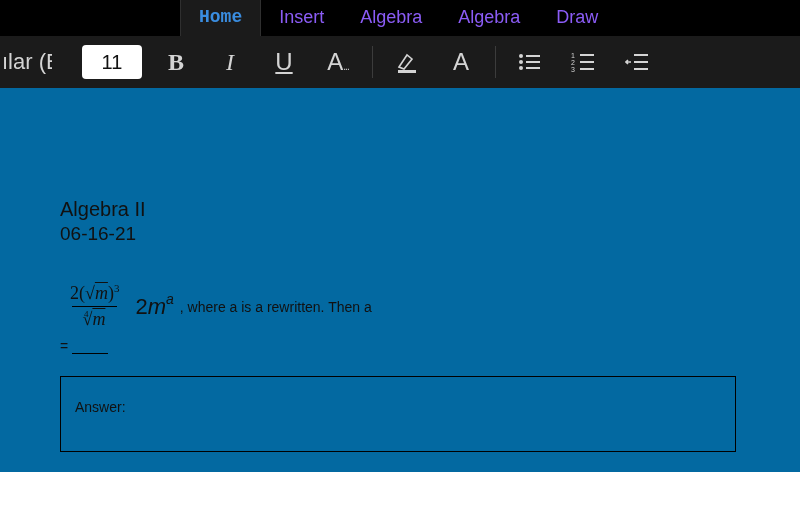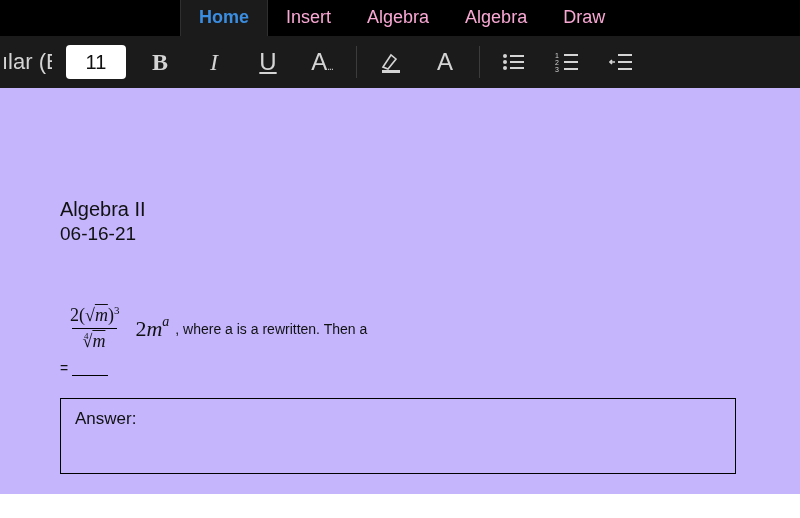--- a/index.html
+++ b/index.html
@@ -18,29 +18,30 @@
     height: 36px;
     align-items: stretch;
     padding-left: 180px;
     gap: 0;
     color: #ddd;
     font-size: 18px;
   }
   .ribbon-tab {
     padding: 7px 18px 0 18px;
     cursor: pointer;
-    color: #f9a8d4;
+    color: #8b5cf6;
     height: 100%;
   }
   .ribbon-tab.active {
     color: #3a8de0;
     font-weight: bold;
     background: #1b1b1b;
     border-left: 1px solid #2f2f2f;
     border-right: 1px solid #2f2f2f;
+    font-family: Liberation Mono, monospace;
   }
 
   
   .toolbar {
     display: flex;
     align-items: center;
     background: #1b1b1b;
     height: 52px;
     color: #cfcfcf;
     padding: 0 8px;
@@ -58,52 +59,53 @@
     background: #fff;
     color: #111;
     width: 60px;
     height: 34px;
     border-radius: 4px;
     font-size: 20px;
     font-weight: 500;
     display: flex;
     align-items: center;
     justify-content: center;
+    margin-left: 16px;
   }
   .tool-btn {
     width: 40px;
     height: 40px;
     display: flex;
     align-items: center;
     justify-content: center;
     font-size: 24px;
     color: #d4d4d4;
     cursor: pointer;
   }
   .tool-btn svg { display: block; }
   .divider {
     width: 1px;
     height: 32px;
     background: #3c3c3c;
   }
 
   
   .doc {
-    background: #c4b5fd;
+    background: #0369a1;
     padding: 110px 60px 20px 60px;
     font-size: 15px;
     color: #111;
   }
   .doc .heading {
     font-size: 20px;
     margin-bottom: 2px;
   }
   .doc .date {
     font-size: 19px;
-    margin-bottom: 60px;
+    margin-bottom: 38px;
   }
   .problem-line {
     display: flex;
     align-items: center;
     flex-wrap: wrap;
     gap: 6px;
     font-size: 14px;
     margin-bottom: 8px;
   }
   .problem-line span { white-space: nowrap; }
@@ -143,21 +145,21 @@
     top: -10px;
   }
   .root-index {
     font-size: 9px;
     position: relative;
     top: -6px;
     left: 6px;
     margin-left: -6px;
   }
   .formexpr {
-    font-family: Liberation Serif, serif;
+    font-family: Liberation Sans, sans-serif;
     font-size: 22px;
     font-style: normal;
   }
   .formexpr .a {
     font-style: italic;
     font-size: 14px;
     position: relative;
     top: -10px;
   }
   .eq-blank {
@@ -172,22 +174,22 @@
     display: inline-block;
     width: 36px;
     border-bottom: 1.2px solid #000;
     height: 10px;
   }
 
   .answer-box {
     border: 1.3px solid #000;
     width: calc(100% - 4px);
     min-height: 76px;
-    padding: 10px 14px;
-    font-size: 17px;
+    padding: 22px 14px;
+    font-size: 14px;
   }
 </style>
 </head>
 <body>
 
 <div class="ribbon-tabs">
   <div class="ribbon-tab active">Home</div>
   <div class="ribbon-tab">Insert</div>
   <div class="ribbon-tab">Algebra</div>
   <div class="ribbon-tab">Algebra</div>

